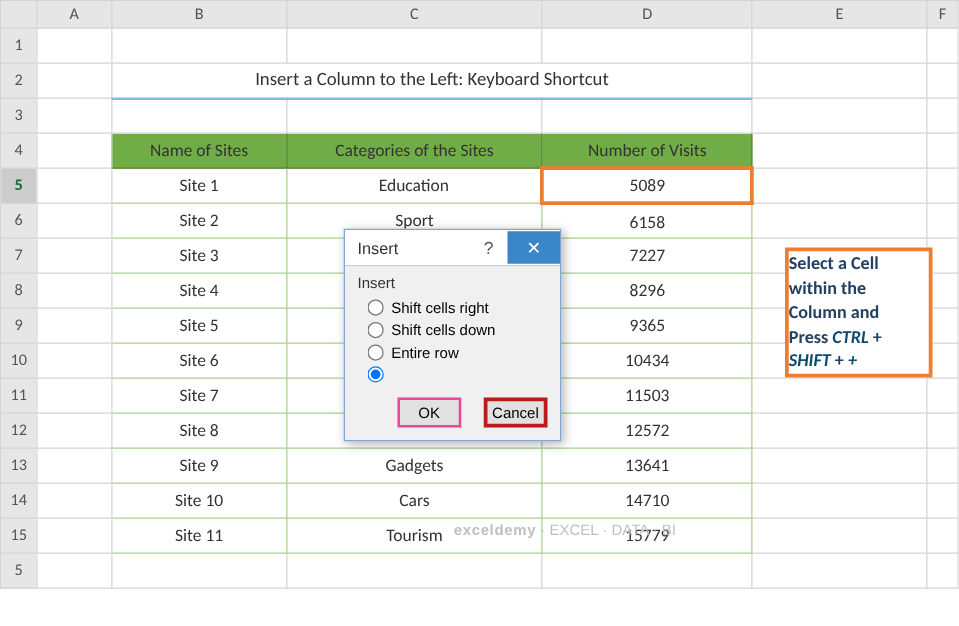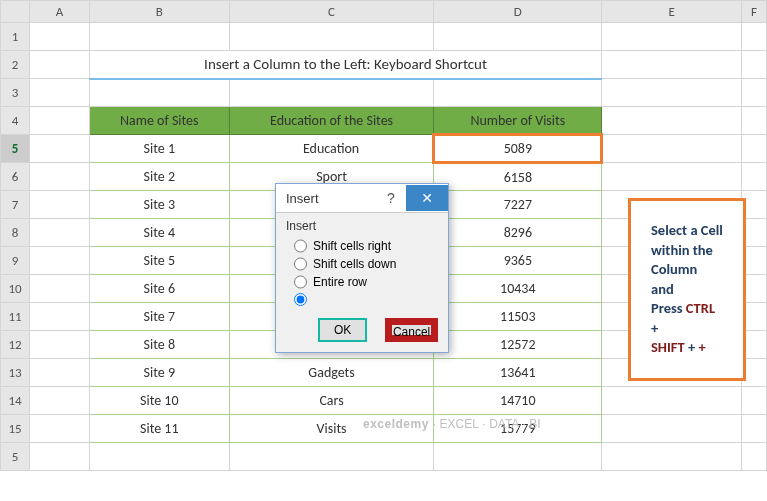--- a/index.html
+++ b/index.html
@@ -27,25 +27,25 @@
     .dialog-title { background: #fff; color: #333; padding: 6px 10px; display: flex; align-items: center; border-bottom: 1px solid #ccc; }
     .dialog-title .dt-text { flex: 1; font-size: 13px; }
     .dialog-title .dt-help { width: 30px; text-align: center; color: #555; font-size: 14px; cursor: default; }
     .dialog-title .dt-close { width: 42px; height: 26px; margin: -6px -10px -6px 0; background: #3b86c7; color: #fff; display: flex; align-items: center; justify-content: center; font-size: 14px; }
     .dialog-body { padding: 6px 10px 10px; }
     .dialog-group-label { margin-bottom: 4px; color: #333; }
     .radio-row { display: flex; padding: 2px 0 2px 8px; gap: 6px; }
     .radio-row input { margin: 0; }
     .radio-row.sel label { border: 2px solid #ed7d31; padding: 0 4px; }
     .dialog-buttons { display: flex; justify-content: center; gap: 18px; padding-top: 10px; }
-    .dialog-buttons button { width: 76px; height: 24px; background: #e1e1e1; border: 7px solid #b91c1c; font-size: 12px; cursor: default; }
-    .dialog-buttons button.ok { border: 2px solid #14b8a6; margin-left: 32px; }
-    .callout { position: absolute; left: 628px; top: 198px; width: 118px; border: 3px solid #ed7d31; padding: 20px; font-family: Calibri, Arial, sans-serif; font-size: 14.5px; font-weight: bold; line-height: 1.35; background: #fff; }
+    .dialog-buttons button { width: 76px; height: 24px; background: #e1e1e1; border: 3px solid #b91c1c; font-size: 12px; cursor: default; }
+    .dialog-buttons button.ok { border: 2px solid #ec4899; margin-left: 32px; }
+    .callout { position: absolute; left: 628px; top: 198px; width: 118px; border: 3px solid #ed7d31; padding: 0; font-family: Calibri, Arial, sans-serif; font-size: 14.5px; font-weight: bold; line-height: 1.35; background: #fff; }
     .callout .blk { color: #244062; }
-    .callout .red { color: #7f1d1d; }
+    .callout .red { color: #0c4a6e; font-style: italic; }
     .watermark { position: absolute; left: 363px; top: 417px; font-size: 12px; color: #bfbfbf; font-family: Arial, sans-serif; }
     .watermark .brand { font-weight: bold; letter-spacing: 0.5px; }
   </style>
 </head>
 <body>
 
 <table class="grid">
   <tbody>
       <tr>
     <th class="corner"></th>
@@ -78,21 +78,21 @@
         <td></td>
         <td></td>
         <td></td>
         <td></td>
         <td></td>
   </tr>
   <tr class="rn">
     <th class="rowh">4</th>
     <td></td>
     <td class="hdr-cell">Name of Sites</td>
-    <td class="hdr-cell">Education of the Sites</td>
+    <td class="hdr-cell">Categories of the Sites</td>
     <td class="hdr-cell">Number of Visits</td>
     <td></td>
         <td></td>
   </tr>
   <tr class="rn">
     <th class="rowh sel">5</th>
     <td></td>
     <td class="data-cell">Site 1</td>
     <td class="data-cell">Education</td>
     <td class="data-cell sel-cell">5089</td>
@@ -177,21 +177,21 @@
         <td class="data-cell">Site 10</td>
         <td class="data-cell">Cars</td>
         <td class="data-cell">14710</td>
         <td></td>
         <td></td>
       </tr>
   <tr class="rn">
         <th class="rowh">15</th>
         <td></td>
         <td class="data-cell">Site 11</td>
-        <td class="data-cell">Visits</td>
+        <td class="data-cell">Tourism</td>
         <td class="data-cell">15779</td>
         <td></td>
         <td></td>
       </tr>
   <tr class="rn">
         <th class="rowh">5</th>
         <td></td>
         <td></td>
         <td></td>
         <td></td>

